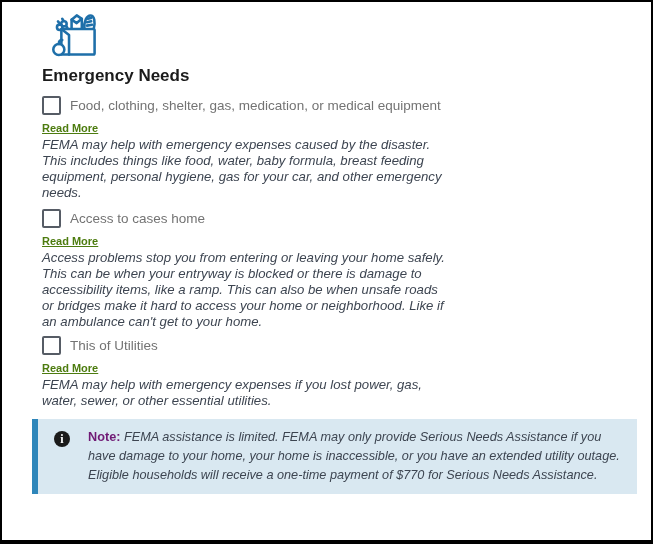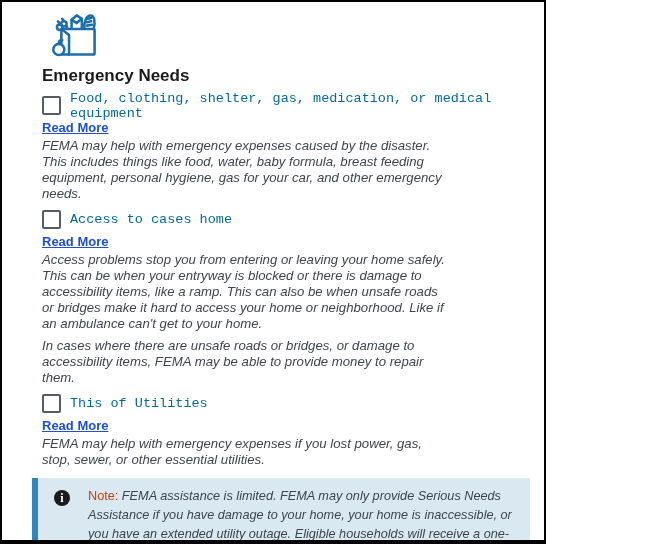--- a/index.html
+++ b/index.html
@@ -3,21 +3,21 @@
 <meta charset="utf-8">
 <style>
   * { box-sizing: border-box; margin: 0; padding: 0; }
   html, body { background: #fff; }
   body {
     width: 669px; height: 544px;
     font-family: "Liberation Sans", sans-serif;
     position: relative; overflow: hidden;
   }
   .frame {
-    width: 546px; height: 544px;
+    width: 653px; height: 544px;
     border: 2px solid #000; border-bottom-width: 4px;
     background: #fff; overflow: hidden;
   }
   .content { padding: 10px 0 0 40px; }
 
   .icon-wrap { margin-left: 8px; height: 46px; }
 
   h2.page-title {
     margin: 8px 0 10px;
     font-size: 17px; font-weight: 700; color: #1b1b1b;
@@ -25,26 +25,26 @@
 
   .option-row {
     display: flex; align-items: center;
     height: 19px; margin-bottom: 3px; cursor: pointer;
   }
   .checkbox {
     width: 19px; height: 19px; flex: 0 0 19px;
     border: 2px solid #565c65; border-radius: 2px;
     background: #fff; margin-right: 9px;
   }
-  .option-label { font-size: 13.5px; color: #0369a1; font-family: Liberation Mono, monospace; }
+  .option-label { font-size: 13.5px; color: #737373; }
 
   .read-more {
     display: inline-block;
-    font-size: 13px; font-weight: 700;
-    color: #1d4ed8; text-decoration: underline;
+    font-size: 11px; font-weight: 700;
+    color: #4d7c0f; text-decoration: underline;
     margin-bottom: 2px; cursor: pointer;
   }
   .desc {
     font-size: 13.2px; font-style: italic; color: #3d4551;
     line-height: 16px; max-width: 410px;
     margin: 1px 0 6px;
   }
   .desc.last { margin-bottom: 8px; }
 
   .note {
@@ -58,21 +58,21 @@
     flex: 0 0 16px; width: 16px; height: 16px;
     margin: 3px 18px 0 2px;
     background: #1b1b1b; color: #fff; border-radius: 50%;
     font: 700 12px/16px "Liberation Serif", serif;
     text-align: center;
   }
   .note-text {
     font-size: 12.7px; font-style: italic; color: #3d4551;
     line-height: 19px;
   }
-  .note-label { font-weight: 400; font-style: normal; color: #c2410c; text-align: center; }
+  .note-label { font-weight: 700; font-style: normal; color: #701a75; text-align: center; }
 </style>
 </head>
 <body>
 
 <div class="frame">
   <div class="content">
 
     <div class="icon-wrap">
       <svg width="50" height="46" viewBox="0 0 56 54" fill="none" stroke="#1e6fa9" stroke-width="3" stroke-linecap="round" stroke-linejoin="round">
         <path d="M13 8 L17 14 M8 11 L13 17"></path>
@@ -101,30 +101,29 @@
       <p class="desc last">FEMA may help with emergency expenses caused by the disaster. This includes things like food, water, baby formula, breast feeding equipment, personal hygiene, gas for your car, and other emergency needs.</p>
     </div>
 
     <div>
       <div class="option-row">
         <span class="checkbox"></span>
         <span class="option-label">Access to cases home</span>
       </div>
       <a class="read-more">Read More</a>
       <p class="desc">Access problems stop you from entering or leaving your home safely. This can be when your entryway is blocked or there is damage to accessibility items, like a ramp. This can also be when unsafe roads or bridges make it hard to access your home or neighborhood. Like if an ambulance can't get to your home.</p>
-      <p class="desc last">In cases where there are unsafe roads or bridges, or damage to accessibility items, FEMA may be able to provide money to repair them.</p>
     </div>
 
     <div>
       <div class="option-row">
         <span class="checkbox"></span>
         <span class="option-label">This of Utilities</span>
       </div>
       <a class="read-more">Read More</a>
-      <p class="desc last">FEMA may help with emergency expenses if you lost power, gas, stop, sewer, or other essential utilities.</p>
+      <p class="desc last">FEMA may help with emergency expenses if you lost power, gas, water, sewer, or other essential utilities.</p>
     </div>
 
   </div>
 
   <aside class="note">
     <span class="note-icon">i</span>
     <p class="note-text"><span class="note-label">Note:</span><span> FEMA assistance is limited. FEMA may only provide Serious Needs Assistance if you have damage to your home, your home is inaccessible, or you have an extended utility outage. Eligible households will receive a one-time payment of $770 for Serious Needs Assistance.</span></p>
   </aside>
 </div>
 

